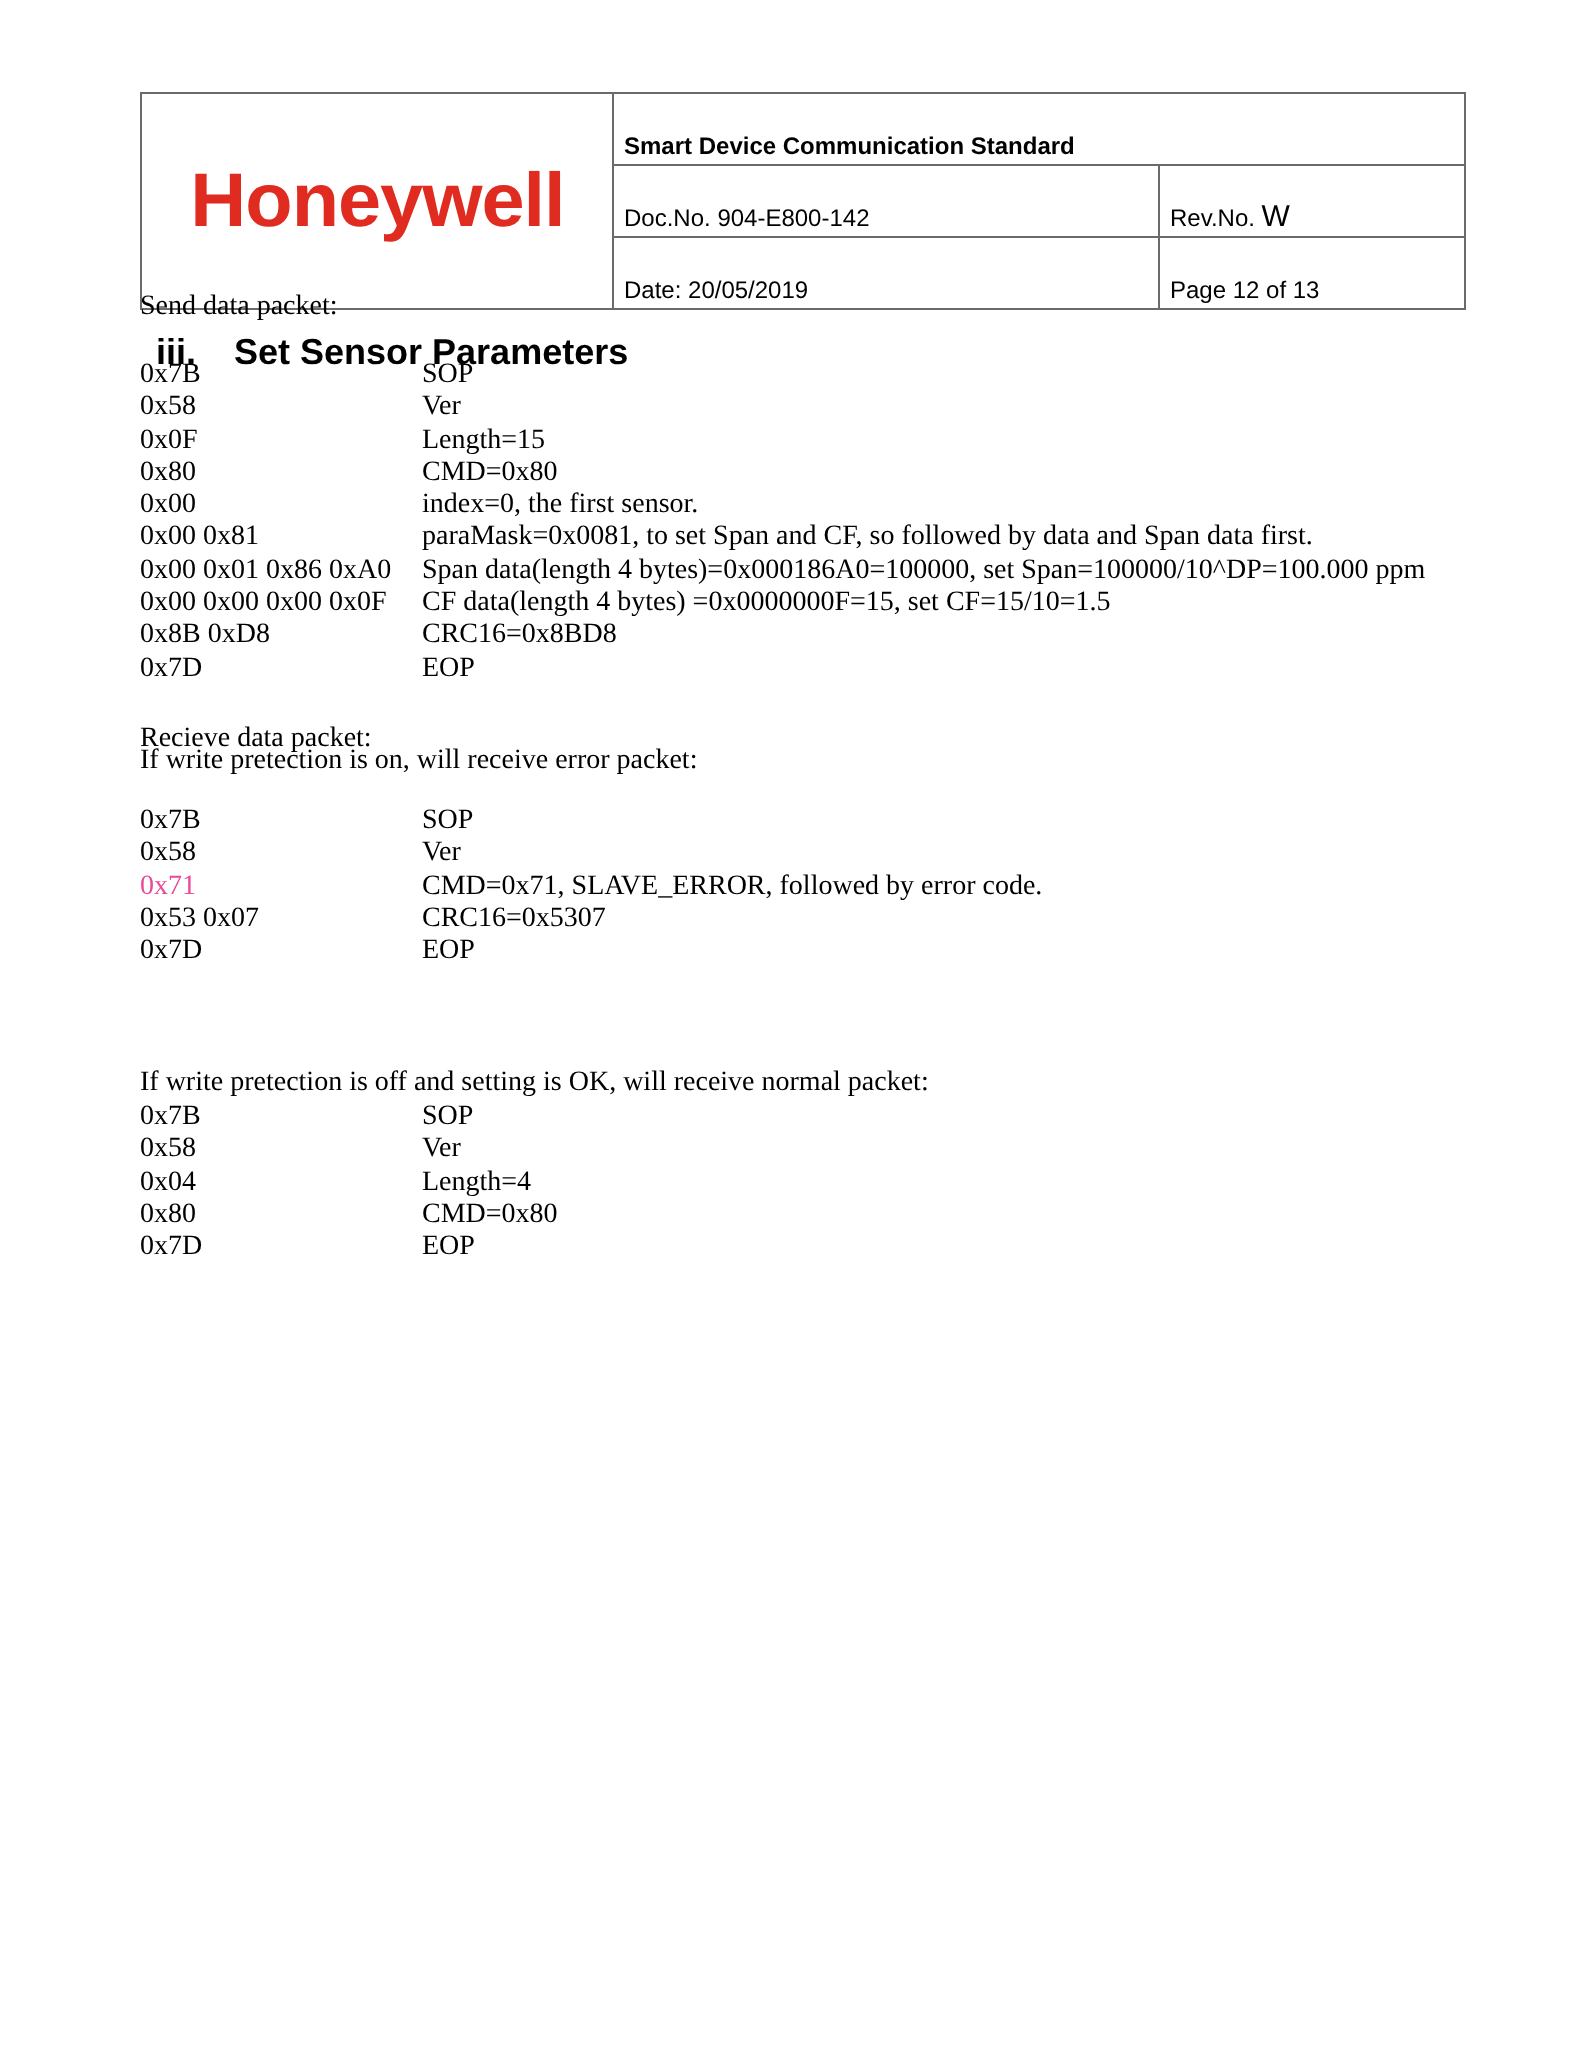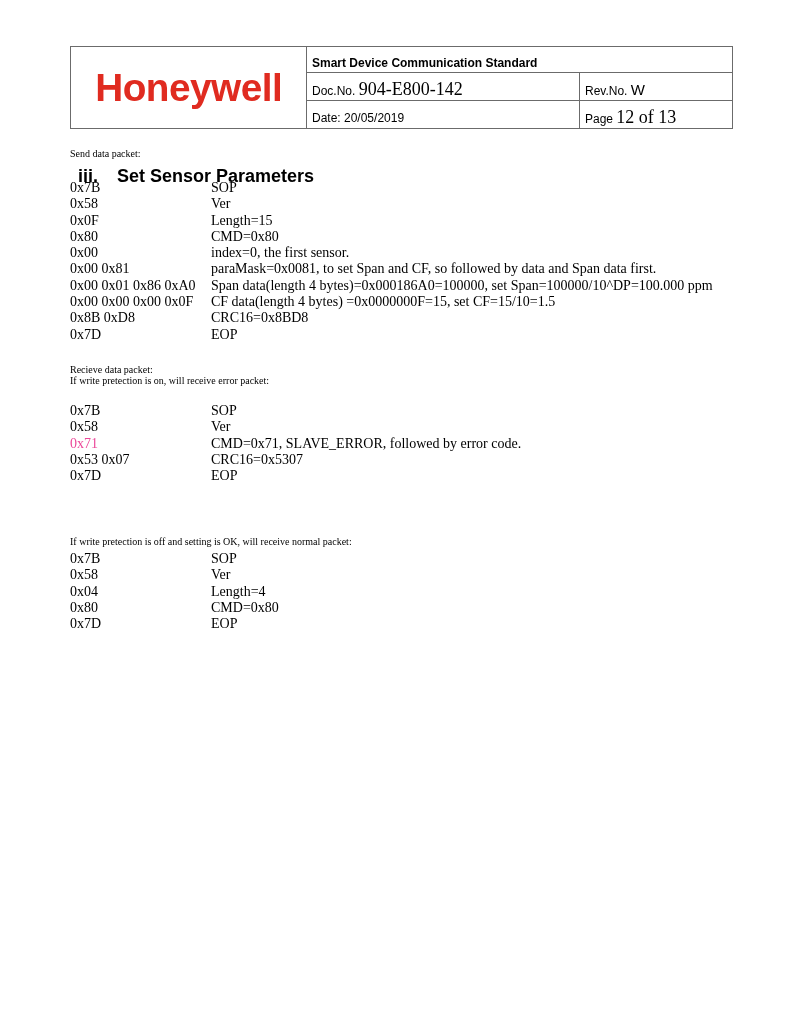--- a/index.html
+++ b/index.html
@@ -1,26 +1,26 @@
 <!DOCTYPE html>
 <html><head>
 <meta charset="utf-8">
 <style>
   html, body { margin:0; padding:0; background:#ffffff; }
   body { width:796px; height:1030px; position:relative; overflow:hidden; color:#000; }
   .hdr { position:absolute; left:70px; top:46px; width:662px; height:60px; border-collapse:collapse; table-layout:fixed; }
-  .hdr td { border:1px solid #6b6b6b; padding:6px 0 0 5px; font-family:"Liberation Sans", sans-serif; font-size:12px; height:19px; vertical-align:middle; white-space:nowrap; }
+  .hdr td { border:1px solid #6b6b6b; padding:16px 0 0 5px; font-family:"Liberation Sans", sans-serif; font-size:12px; height:19px; vertical-align:middle; white-space:nowrap; }
   .hdr td.logo { padding:16px; text-align:center; }
   .logo-text { font-family:"Liberation Sans", sans-serif; font-weight:bold; color:#e02b20; font-size:38px; letter-spacing:-0.5px; line-height:1; display:inline-block; transform:scaleX(1.02); }
   .title-cell { font-weight:bold; }
-  .serif { font-family:Liberation Serif, serif; font-size:18px; }
+  .serif { font-family:Liberation Sans, sans-serif; font-size:12px; }
   .bigW { font-size:15px; }
   .h3 { position:absolute; left:78px; top:121px; font-family:"Liberation Sans", sans-serif; font-weight:bold; font-size:18px;margin-top:45px; }
   .h3 .num { display:inline-block; width:39px; }
-  .txt { position:absolute; left:70px; font-family:"Liberation Serif", serif; font-size:10px; line-height:16px; white-space:nowrap; }
+  .txt { position:absolute; left:70px; font-family:"Liberation Serif", serif; font-size:14px; line-height:16px; white-space:nowrap; }
   .rows { position:absolute; left:70px; font-family:"Liberation Serif", serif; font-size:14px; }
   .row { height:16.3px; line-height:16px; white-space:nowrap; }
   .row .b { display:inline-block; width:141px; }
   .red { color:#ec4899; }
 </style>
 </head>
 <body>
 
 <table class="hdr">
   <colgroup>

